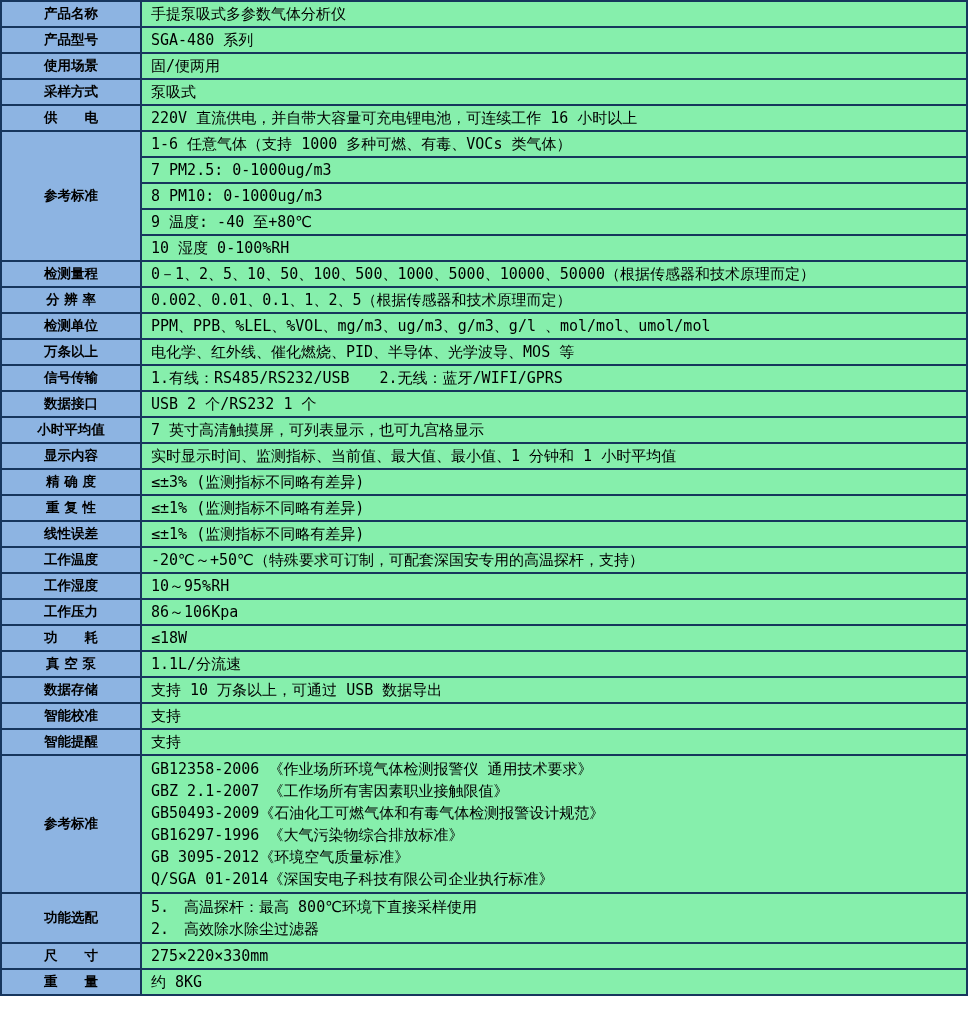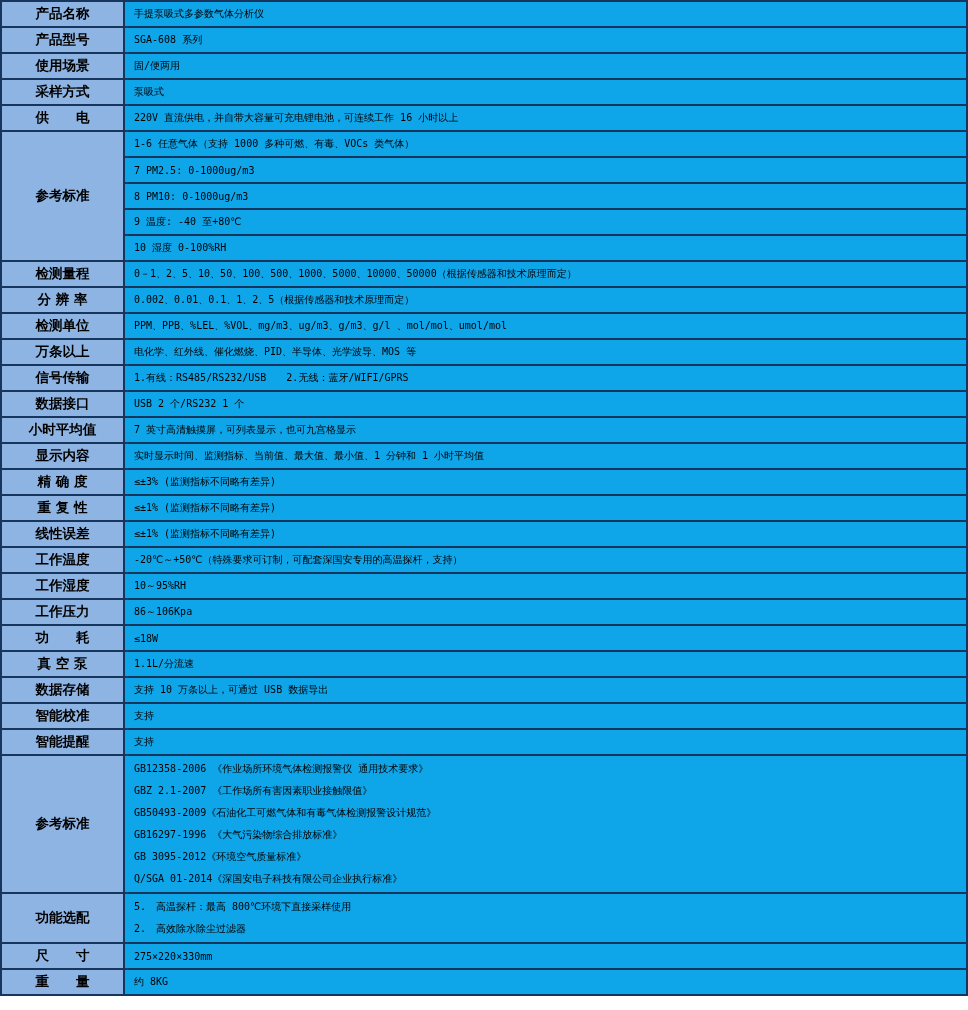--- a/index.html
+++ b/index.html
@@ -18,31 +18,31 @@
     font-family: "DejaVu Sans", "Liberation Sans", sans-serif;
     color: #000000;
   }
   table.spec th,
   table.spec td {
     border: 2px solid #17365D;
     vertical-align: middle;
     box-sizing: border-box;
   }
   table.spec th {
-    width: 123px;
+    width: 140px;
     background: #8DB4E2;
     font-size: 13.5px;
     font-weight: bold;
     text-align: center;
     padding: 2px 4px;
     white-space: pre;
   }
   table.spec td {
-    background: #0ea5e9;
-    font-size: 10px;
+    background: #86efac;
+    font-size: 15px;
     font-family: "DejaVu Sans Mono", "DejaVu Sans", sans-serif;
     text-align: left;
     padding: 2px 6px 2px 9px;
     white-space: pre-wrap;
   }
   tr.row-single { height: 26px; }
   tr.row-sub { height: 26px; }
   td.cell-lines { padding-top: 4px; padding-bottom: 4px; }
   td.cell-lines .line {
     line-height: 22px;
@@ -53,21 +53,21 @@
 
 <div class="spec-wrap">
   <table class="spec">
     <tbody>
         <tr class="row-single">
           <th>产品名称</th>
           <td>手提泵吸式多参数气体分析仪</td>
         </tr>
         <tr class="row-single">
           <th>产品型号</th>
-          <td>SGA-608 系列</td>
+          <td>SGA-480 系列</td>
         </tr>
         <tr class="row-single">
           <th>使用场景</th>
           <td>固/便两用</td>
         </tr>
         <tr class="row-single">
           <th>采样方式</th>
           <td>泵吸式</td>
         </tr>
         <tr class="row-single">

